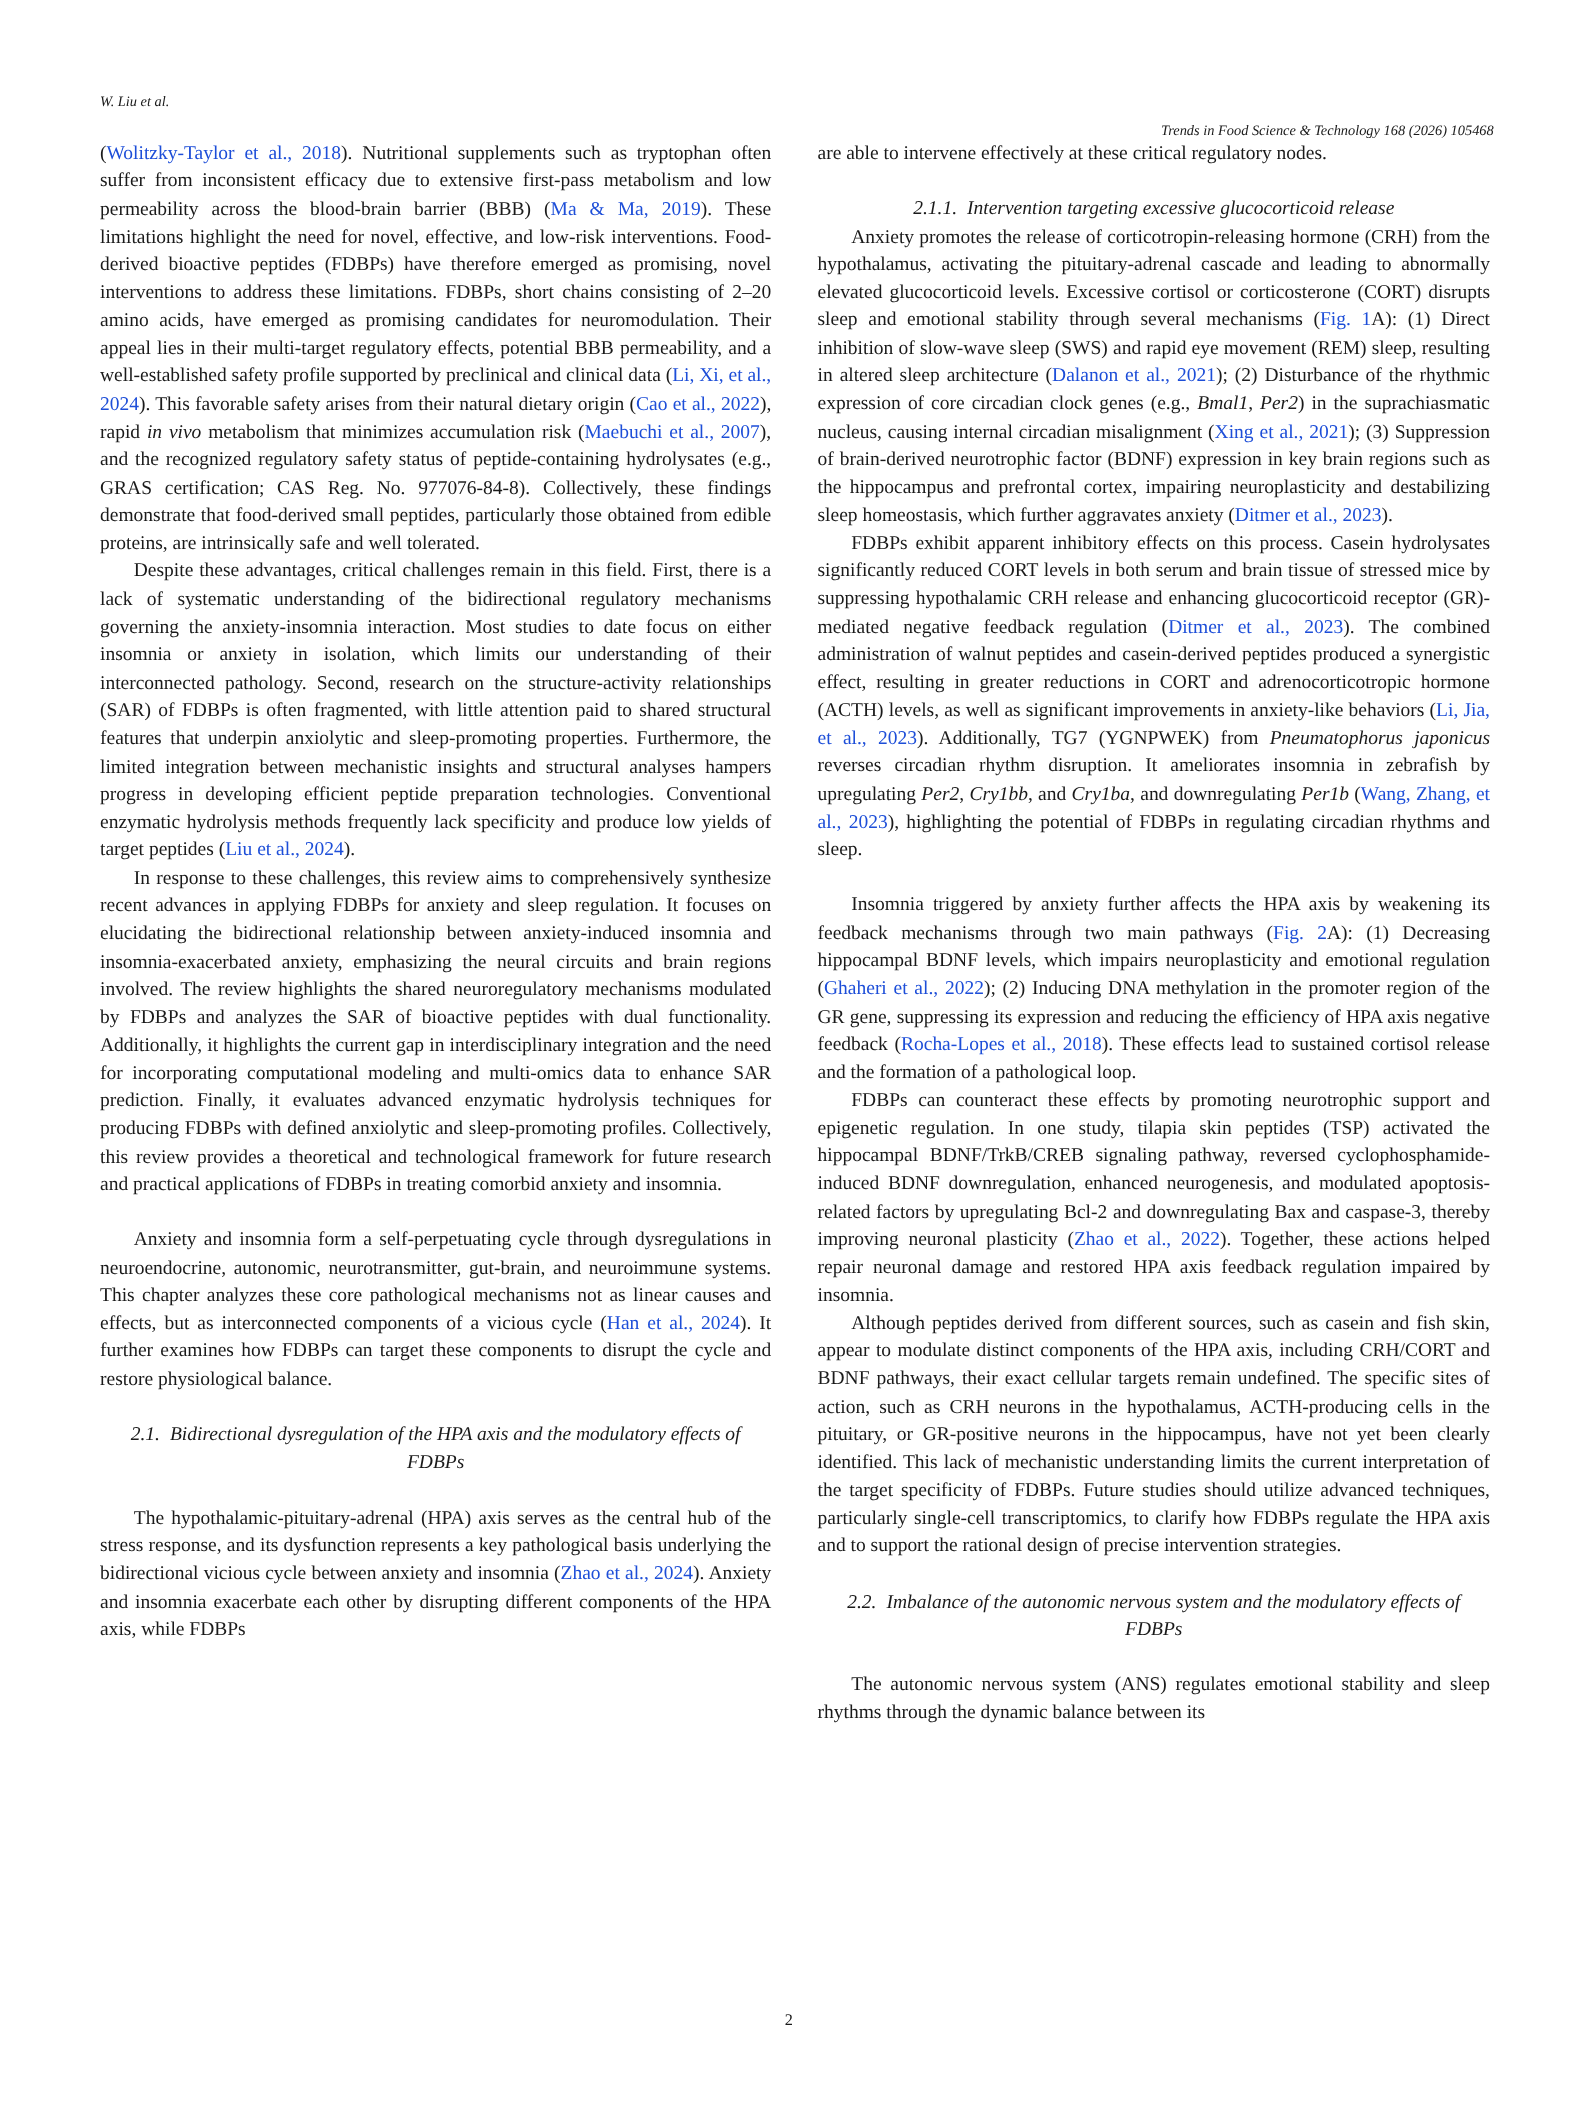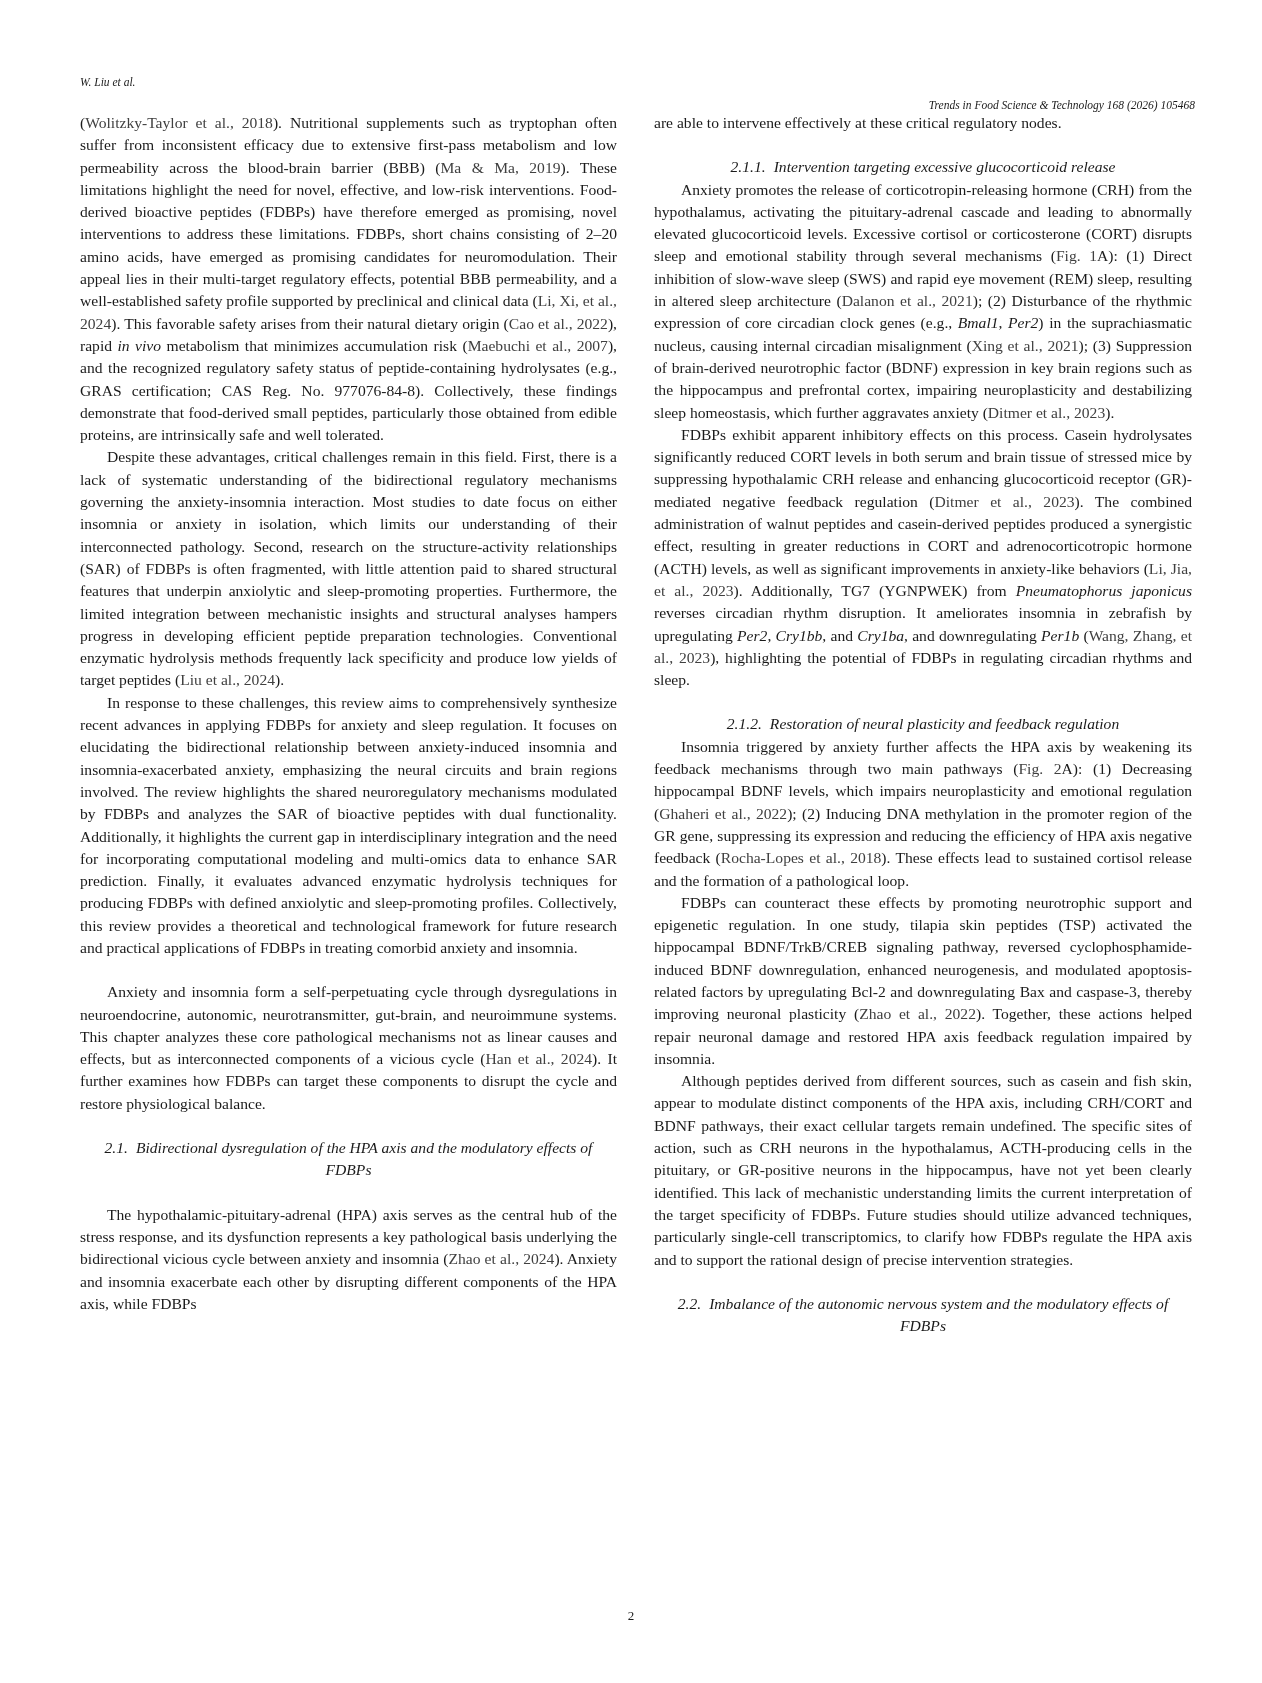--- a/index.html
+++ b/index.html
@@ -6,21 +6,21 @@
   body { width: 1262px; height: 1683px; position: relative; overflow: hidden;
          font-family: "Liberation Serif", "DejaVu Serif", serif; color: #1a1a1a; }
   .running-head { position: absolute; top: 76px; font-style: italic; font-size: 11.5px; }
   .rh-left { left: 80px; }
   .rh-right { right: 67px; margin-top: 23px; }
   .col { position: absolute; top: 112px; width: 537px; font-size: 15.6px; line-height: 22.3px; text-align: justify; hyphens: auto; }
   .col-left { left: 80px; }
   .col-right { left: 654px; width: 538px; }
   p { margin: 0; }
   p.indent { text-indent: 27px; }
-  a, .cite { color: #404040; text-decoration: none; }
+  a, .cite { color: #1d4ed8; text-decoration: none; }
   .it { font-style: italic; }
   h2 { font-size: 15.8px; font-weight: bold; margin: 22px 0 0 0; line-height: 22.3px; text-align: left; }
   h3 { font-size: 15.6px; font-weight: normal; font-style: italic; margin: 0; line-height: 22.3px; text-align: center; }
   .sec-num { margin-right: 8px; }
   .gap-s { height: 22px; }
   .page-number { position: absolute; top: 1608px; left: 0; width: 1262px; text-align: center; font-size: 13px; }
 </style>
 </head>
 <body>
 
@@ -44,26 +44,24 @@
 
 <div class="col col-right">
   <p>are able to intervene effectively at these critical regulatory nodes.</p>
   <div class="gap-s"></div>
   <h3>
     <span class="sec-num">2.1.1.</span><span>Intervention targeting excessive glucocorticoid release</span>
   </h3>
   <p class="indent">Anxiety promotes the release of corticotropin-releasing hormone (CRH) from the hypothalamus, activating the pituitary-adrenal cascade and leading to abnormally elevated glucocorticoid levels. Excessive cortisol or corticosterone (CORT) disrupts sleep and emotional stability through several mechanisms (<a class="cite">Fig. 1</a>A): (1) Direct inhibition of slow-wave sleep (SWS) and rapid eye movement (REM) sleep, resulting in altered sleep architecture (<a class="cite">Dalanon et al., 2021</a>); (2) Disturbance of the rhythmic expression of core circadian clock genes (e.g., <span class="it">Bmal1</span>, <span class="it">Per2</span>) in the suprachiasmatic nucleus, causing internal circadian misalignment (<a class="cite">Xing et al., 2021</a>); (3) Suppression of brain-derived neurotrophic factor (BDNF) expression in key brain regions such as the hippocampus and prefrontal cortex, impairing neuroplasticity and destabilizing sleep homeostasis, which further aggravates anxiety (<a class="cite">Ditmer et al., 2023</a>).</p>
   <p class="indent">FDBPs exhibit apparent inhibitory effects on this process. Casein hydrolysates significantly reduced CORT levels in both serum and brain tissue of stressed mice by suppressing hypothalamic CRH release and enhancing glucocorticoid receptor (GR)-mediated negative feedback regulation (<a class="cite">Ditmer et al., 2023</a>). The combined administration of walnut peptides and casein-derived peptides produced a synergistic effect, resulting in greater reductions in CORT and adrenocorticotropic hormone (ACTH) levels, as well as significant improvements in anxiety-like behaviors (<a class="cite">Li, Jia, et al., 2023</a>). Additionally, TG7 (YGNPWEK) from <span class="it">Pneumatophorus japonicus</span> reverses circadian rhythm disruption. It ameliorates insomnia in zebrafish by upregulating <span class="it">Per2</span>, <span class="it">Cry1bb</span>, and <span class="it">Cry1ba</span>, and downregulating <span class="it">Per1b</span> (<a class="cite">Wang, Zhang, et al., 2023</a>), highlighting the potential of FDBPs in regulating circadian rhythms and sleep.</p>
   <div class="gap-s"></div>
-  <h3>
-    <span class="sec-num">2.1.2.</span><span>Restoration of neural plasticity and feedback regulation</span>
-  </h3>
   <p class="indent">Insomnia triggered by anxiety further affects the HPA axis by weakening its feedback mechanisms through two main pathways (<a class="cite">Fig. 2</a>A): (1) Decreasing hippocampal BDNF levels, which impairs neuroplasticity and emotional regulation (<a class="cite">Ghaheri et al., 2022</a>); (2) Inducing DNA methylation in the promoter region of the GR gene, suppressing its expression and reducing the efficiency of HPA axis negative feedback (<a class="cite">Rocha-Lopes et al., 2018</a>). These effects lead to sustained cortisol release and the formation of a pathological loop.</p>
   <p class="indent">FDBPs can counteract these effects by promoting neurotrophic support and epigenetic regulation. In one study, tilapia skin peptides (TSP) activated the hippocampal BDNF/TrkB/CREB signaling pathway, reversed cyclophosphamide-induced BDNF downregulation, enhanced neurogenesis, and modulated apoptosis-related factors by upregulating Bcl-2 and downregulating Bax and caspase-3, thereby improving neuronal plasticity (<a class="cite">Zhao et al., 2022</a>). Together, these actions helped repair neuronal damage and restored HPA axis feedback regulation impaired by insomnia.</p>
   <p class="indent">Although peptides derived from different sources, such as casein and fish skin, appear to modulate distinct components of the HPA axis, including CRH/CORT and BDNF pathways, their exact cellular targets remain undefined. The specific sites of action, such as CRH neurons in the hypothalamus, ACTH-producing cells in the pituitary, or GR-positive neurons in the hippocampus, have not yet been clearly identified. This lack of mechanistic understanding limits the current interpretation of the target specificity of FDBPs. Future studies should utilize advanced techniques, particularly single-cell transcriptomics, to clarify how FDBPs regulate the HPA axis and to support the rational design of precise intervention strategies.</p>
   <div class="gap-s"></div>
   <h3>
     <span class="sec-num">2.2.</span><span>Imbalance of the autonomic nervous system and the modulatory effects of FDBPs</span>
   </h3>
   <div class="gap-s"></div>
+  <p class="indent">The autonomic nervous system (ANS) regulates emotional stability and sleep rhythms through the dynamic balance between its</p>
 </div>
 
 <div class="page-number">2</div>
 
 </body></html>

